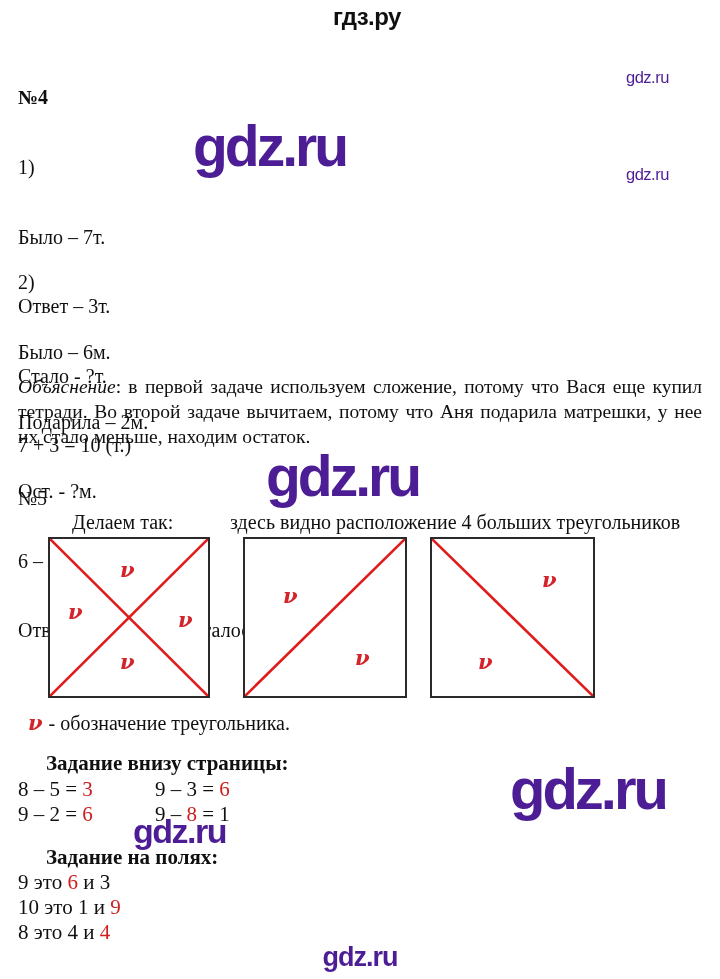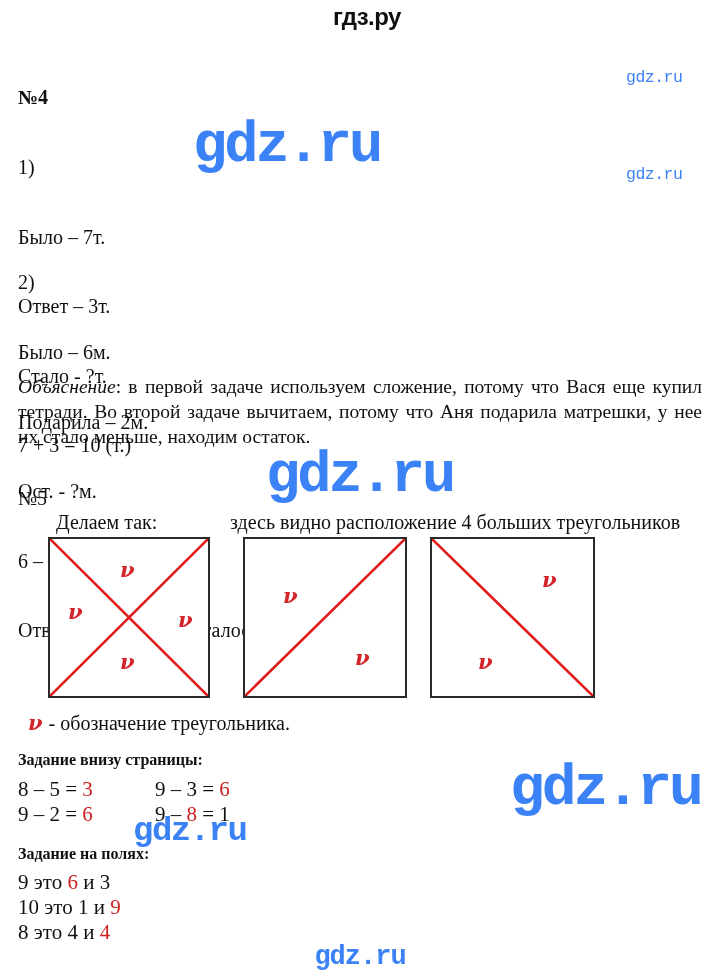--- a/index.html
+++ b/index.html
@@ -4,21 +4,21 @@
 <style>
   html,body{margin:0;padding:0;}
   body{
     width:720px;height:979px;position:relative;background:#ffffff;
     font-family:"Liberation Serif", serif;color:#101010;overflow:hidden;
   }
   .abs{position:absolute;}
   .sans{font-family:"Liberation Sans", sans-serif;}
   
   .header{top:3px;left:0;width:720px;text-align:center;font-weight:bold;font-size:24px;letter-spacing:-0.5px;padding-left:7px;}
-  .wm{color:#3b82f6;font-family:Liberation Mono, monospace;font-weight:bold;white-space:nowrap;}
+  .wm{color:#4c1d95;font-family:Liberation Sans, sans-serif;font-weight:bold;white-space:nowrap;}
   .wm-small{font-weight:normal;font-size:16.5px;letter-spacing:-0.5px;}
   .wm-big{font-size:57px;letter-spacing:-3px;line-height:1;}
   .wm-mid{font-size:34px;letter-spacing:-1.5px;line-height:1;}
   .wm-bottom{font-size:27px;letter-spacing:-1px;line-height:1;}
   
   .block{font-size:20px;line-height:23.2px;white-space:pre;}
   .bold{font-weight:bold;}
   .explanation{top:374px;left:18px;width:684px;font-size:19.5px;line-height:25px;text-align:justify;}
   .explanation .ital{font-style:italic;}
   .caption{font-size:20px;white-space:nowrap;}
@@ -26,21 +26,21 @@
   .square{position:absolute;top:537px;height:161px;border:2px solid #2a2a2a;box-sizing:border-box;background:#fff;}
   .square svg{position:absolute;left:0;top:0;}
   .square line{stroke:#e01b1b;stroke-width:2.6;}
   .check{
     position:absolute;font-family:"DejaVu Serif", serif;font-style:italic;font-weight:bold;
     font-size:21px;color:#d3242a;line-height:1;
   }
   
   .legend{top:710px;left:28px;font-size:20px;white-space:nowrap;}
   .legend .mark{font-family:"DejaVu Serif", serif;font-style:italic;font-weight:bold;color:#d3242a;font-size:21px;margin-right:6px;}
-  .task-title{font-size:16px;font-weight:bold;white-space:nowrap;}
+  .task-title{font-size:21px;font-weight:bold;white-space:nowrap;margin-left:28px;}
   .eq{font-size:21px;white-space:pre;text-align:center;}
   .red{color:#cc2020;}
 </style>
 </head>
 <body>
 
 <div class="abs header sans">гдз.ру</div>
 
 <div class="abs wm wm-small" style="top:68px;left:626px;">gdz.ru</div>
 <div class="abs wm wm-small" style="top:165px;left:626px;">gdz.ru</div>
@@ -63,21 +63,21 @@
   <div>Ост. - ?м.</div>
   <div>6 – 2 = 4 (м.)</div>
   <div>Ответ: 4 матрешки осталось.</div>
 </div>
 
 <div class="abs explanation"><span class="ital">Объяснение</span><span>: в первой задаче используем сложение, потому что Вася еще купил тетради. Во второй задаче вычитаем, потому что Аня подарила матрешки, у нее их стало меньше, находим остаток.</span></div>
 
 <div class="abs wm wm-big" style="top:448px;left:266px;">gdz.ru</div>
 
 <div class="abs" style="top:487px;left:18px;font-size:20px;">№5</div>
-<div class="abs caption" style="top:511px;left:56px;">Делаем так:</div>
+<div class="abs caption" style="top:511px;left:72px;">Делаем так:</div>
 <div class="abs caption" style="top:511px;left:230px;">здесь видно расположение 4 больших треугольников</div>
 
 <div class="square" style="left:48px;width:162px;">
   <svg width="158" height="157" viewBox="0 0 158 157">
     <line x1="0" y1="0" x2="158" y2="157"></line>
     <line x1="0" y1="157" x2="158" y2="0"></line>
   </svg>
   <span class="check" style="left:70px;top:20px;">ν</span>
   <span class="check" style="left:18px;top:62px;">ν</span>
   <span class="check" style="left:128px;top:70px;">ν</span>

